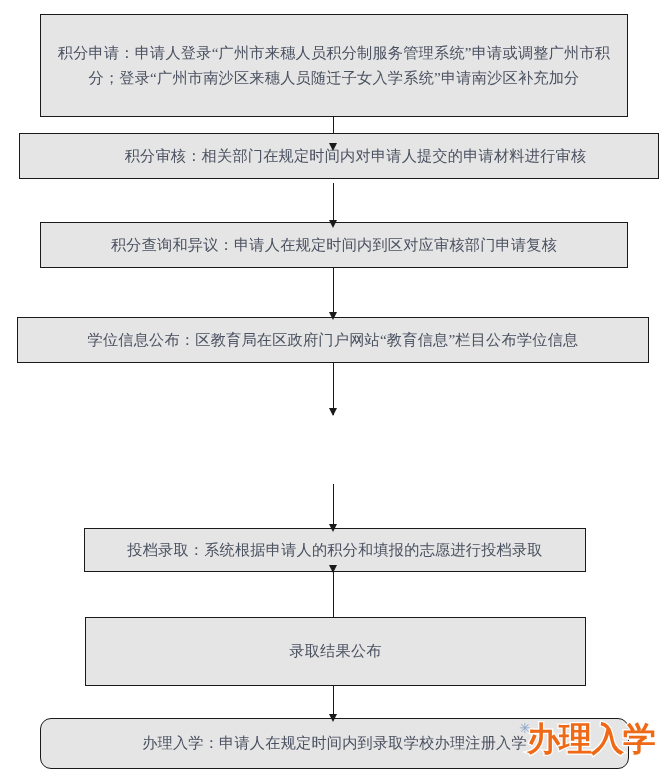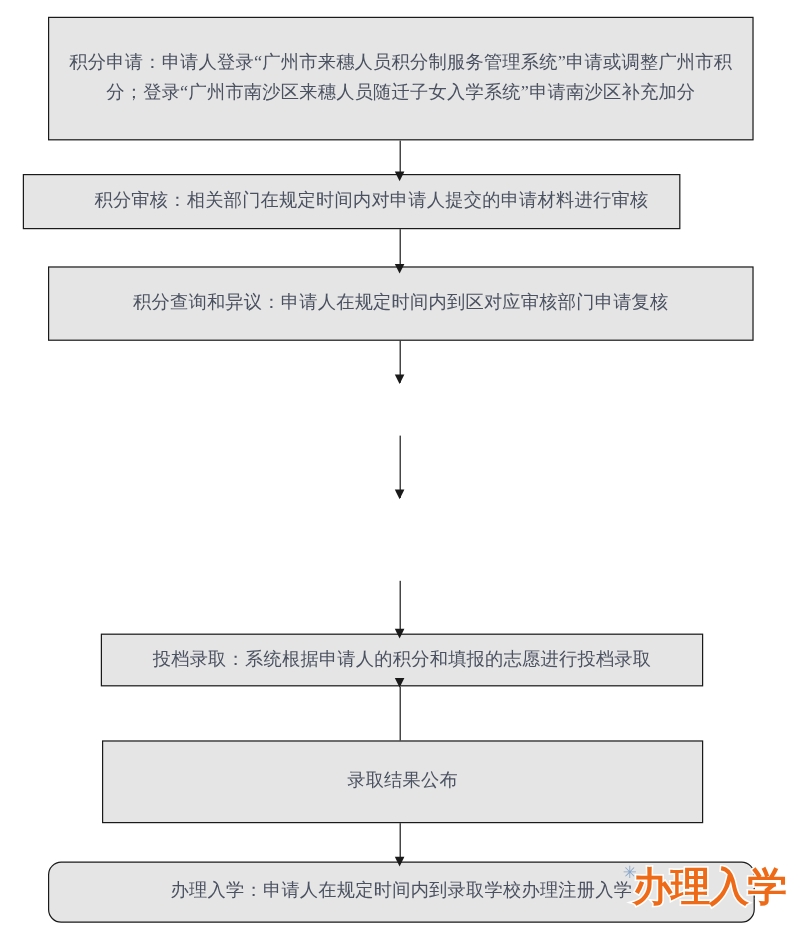--- a/index.html
+++ b/index.html
@@ -58,22 +58,22 @@
     width: 0;
     height: 0;
     border-left: 4.5px solid transparent;
     border-right: 4.5px solid transparent;
     border-top: 8px solid #1a1a1a;
     z-index: 3;
   }
 
   
   .n1 { left: 40px;  top: 14px;  width: 588px; height: 103px; }
-  .n2 { left: 19px;  top: 145px; width: 548px; height: 46px; padding-left: 43px;  }
-  .n3 { left: 40px;  top: 222px; width: 588px; height: 62px;  }
+  .n2 { left: 19px;  top: 133px; width: 640px; height: 46px; padding-left: 43px;  }
+  .n3 { left: 40px;  top: 222px; width: 588px; height: 46px;  }
   .n4 { left: 17px;  top: 317px; width: 632px; height: 46px;  }
   .n5 { left: 84px;  top: 412px; width: 502px; height: 72px;  }
   .n6 { left: 84px;  top: 528px; width: 502px; height: 44px;  }
   .n7 { left: 85px;  top: 617px; width: 501px; height: 69px;  }
   .n8 { left: 40px;  top: 718px; width: 589px; height: 51px; border-radius: 11px;  }
 
   
   .c1 { left: 333px; top: 117px; height: 33px; }
   .c2 { left: 333px; top: 183px; height: 44px; }
   .c3 { left: 333px; top: 268px; height: 51px; }
@@ -149,20 +149,23 @@
   </div>
 
   <div class="node n2">
     <span class="node-text">积分审核：相关部门在规定时间内对申请人提交的申请材料进行审核</span>
   </div>
 
   <div class="node n3">
     <span class="node-text">积分查询和异议：申请人在规定时间内到区对应审核部门申请复核</span>
   </div>
 
+  <div class="node n4">
+    <span class="node-text">学位信息公布：区教育局在区政府门户网站“教育信息”栏目公布学位信息</span>
+  </div>
 
 
   <div class="node n6">
     <span class="node-text">投档录取：系统根据申请人的积分和填报的志愿进行投档录取</span>
   </div>
 
   <div class="node n7">
     <span class="node-text">录取结果公布</span>
   </div>
 

